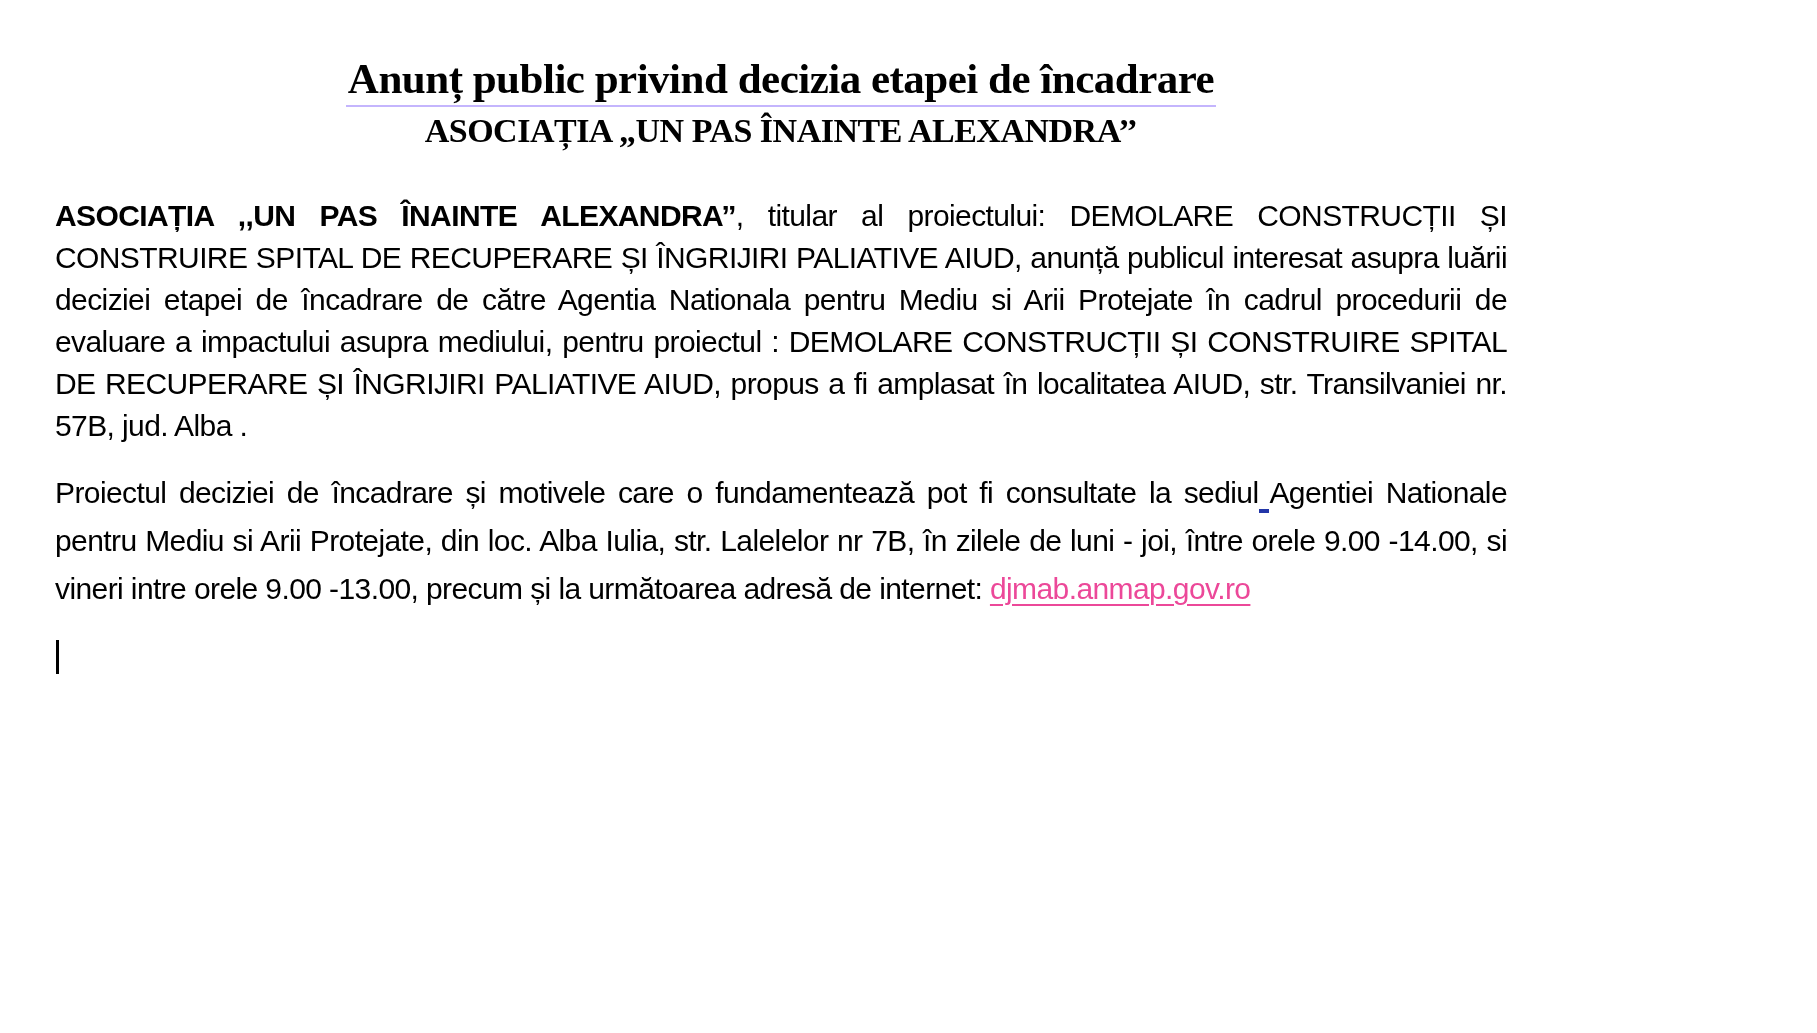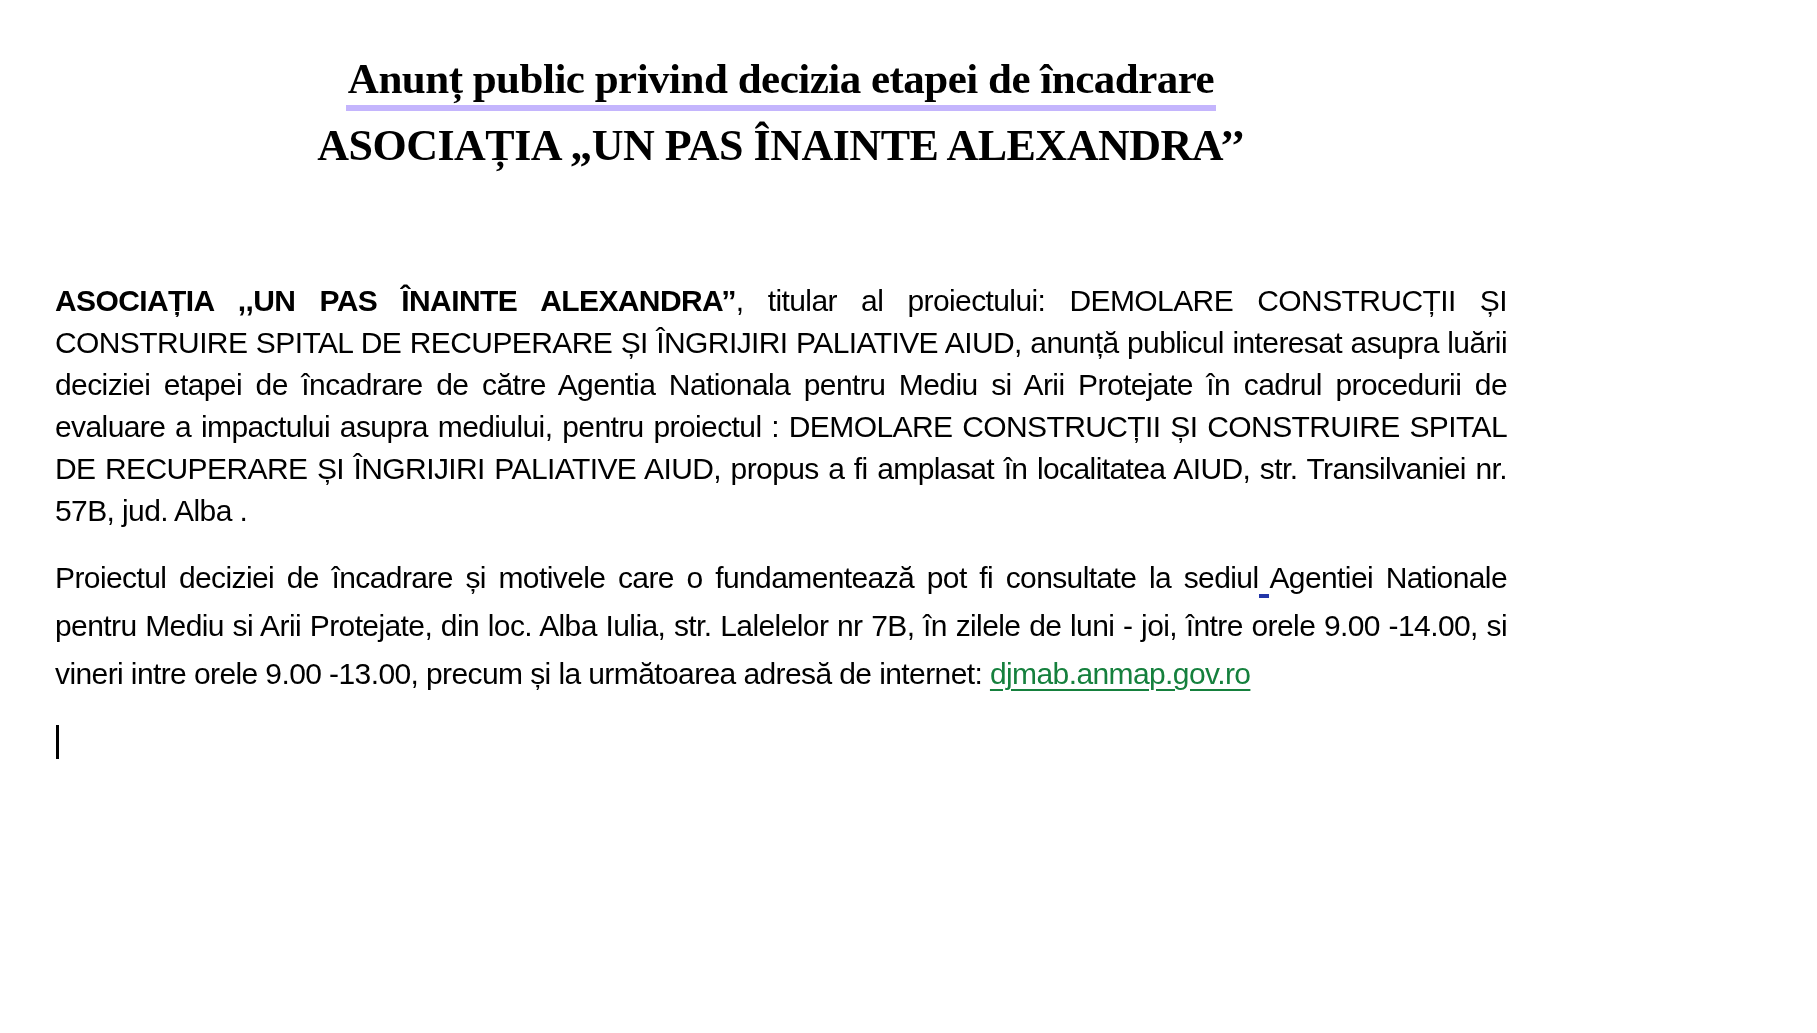--- a/index.html
+++ b/index.html
@@ -25,52 +25,52 @@
     text-align: center;
     font-family: "Liberation Serif", serif;
     font-weight: bold;
     color: #000000;
   }
   .title-line1 {
     display: inline-block;
     font-size: 43px;
     line-height: 1.08;
     letter-spacing: -0.5px;
-    border-bottom: 6px solid #c4b5fd;
+    border-bottom: 2px solid #c4b5fd;
     padding: 0 2px 3px 2px;
   }
   .title-line2 {
-    font-size: 44px;
+    font-size: 34px;
     line-height: 1.15;
     letter-spacing: -0.5px;
-    margin-top: 10px;
+    margin-top: 4px;
     font-family: Liberation Serif, serif;
   }
   
   .body-text {
     font-family: "Liberation Sans", sans-serif;
     font-size: 30px;
     letter-spacing: -0.6px;
     color: #000000;
   }
   .para {
     text-align: justify;
     line-height: 1.4;
   }
-  .para1 { margin-top: 108px; }
+  .para1 { margin-top: 44px; }
   .para2 { margin-top: 22px; line-height: 1.6; }
   .para3 { margin-top: 24px; }
   .bold-lead { font-weight: bold; }
   
   .revision-space {
     border-bottom: 4px solid #2336a8;
     white-space: pre;
   }
   .url-link {
-    color: #15803d;
+    color: #ec4899;
     text-decoration: underline;
     text-underline-offset: 5px;
     text-decoration-thickness: 2px;
     cursor: pointer;
   }
   .text-cursor {
     display: inline-block;
     width: 3px;
     height: 34px;
     background: #000000;

